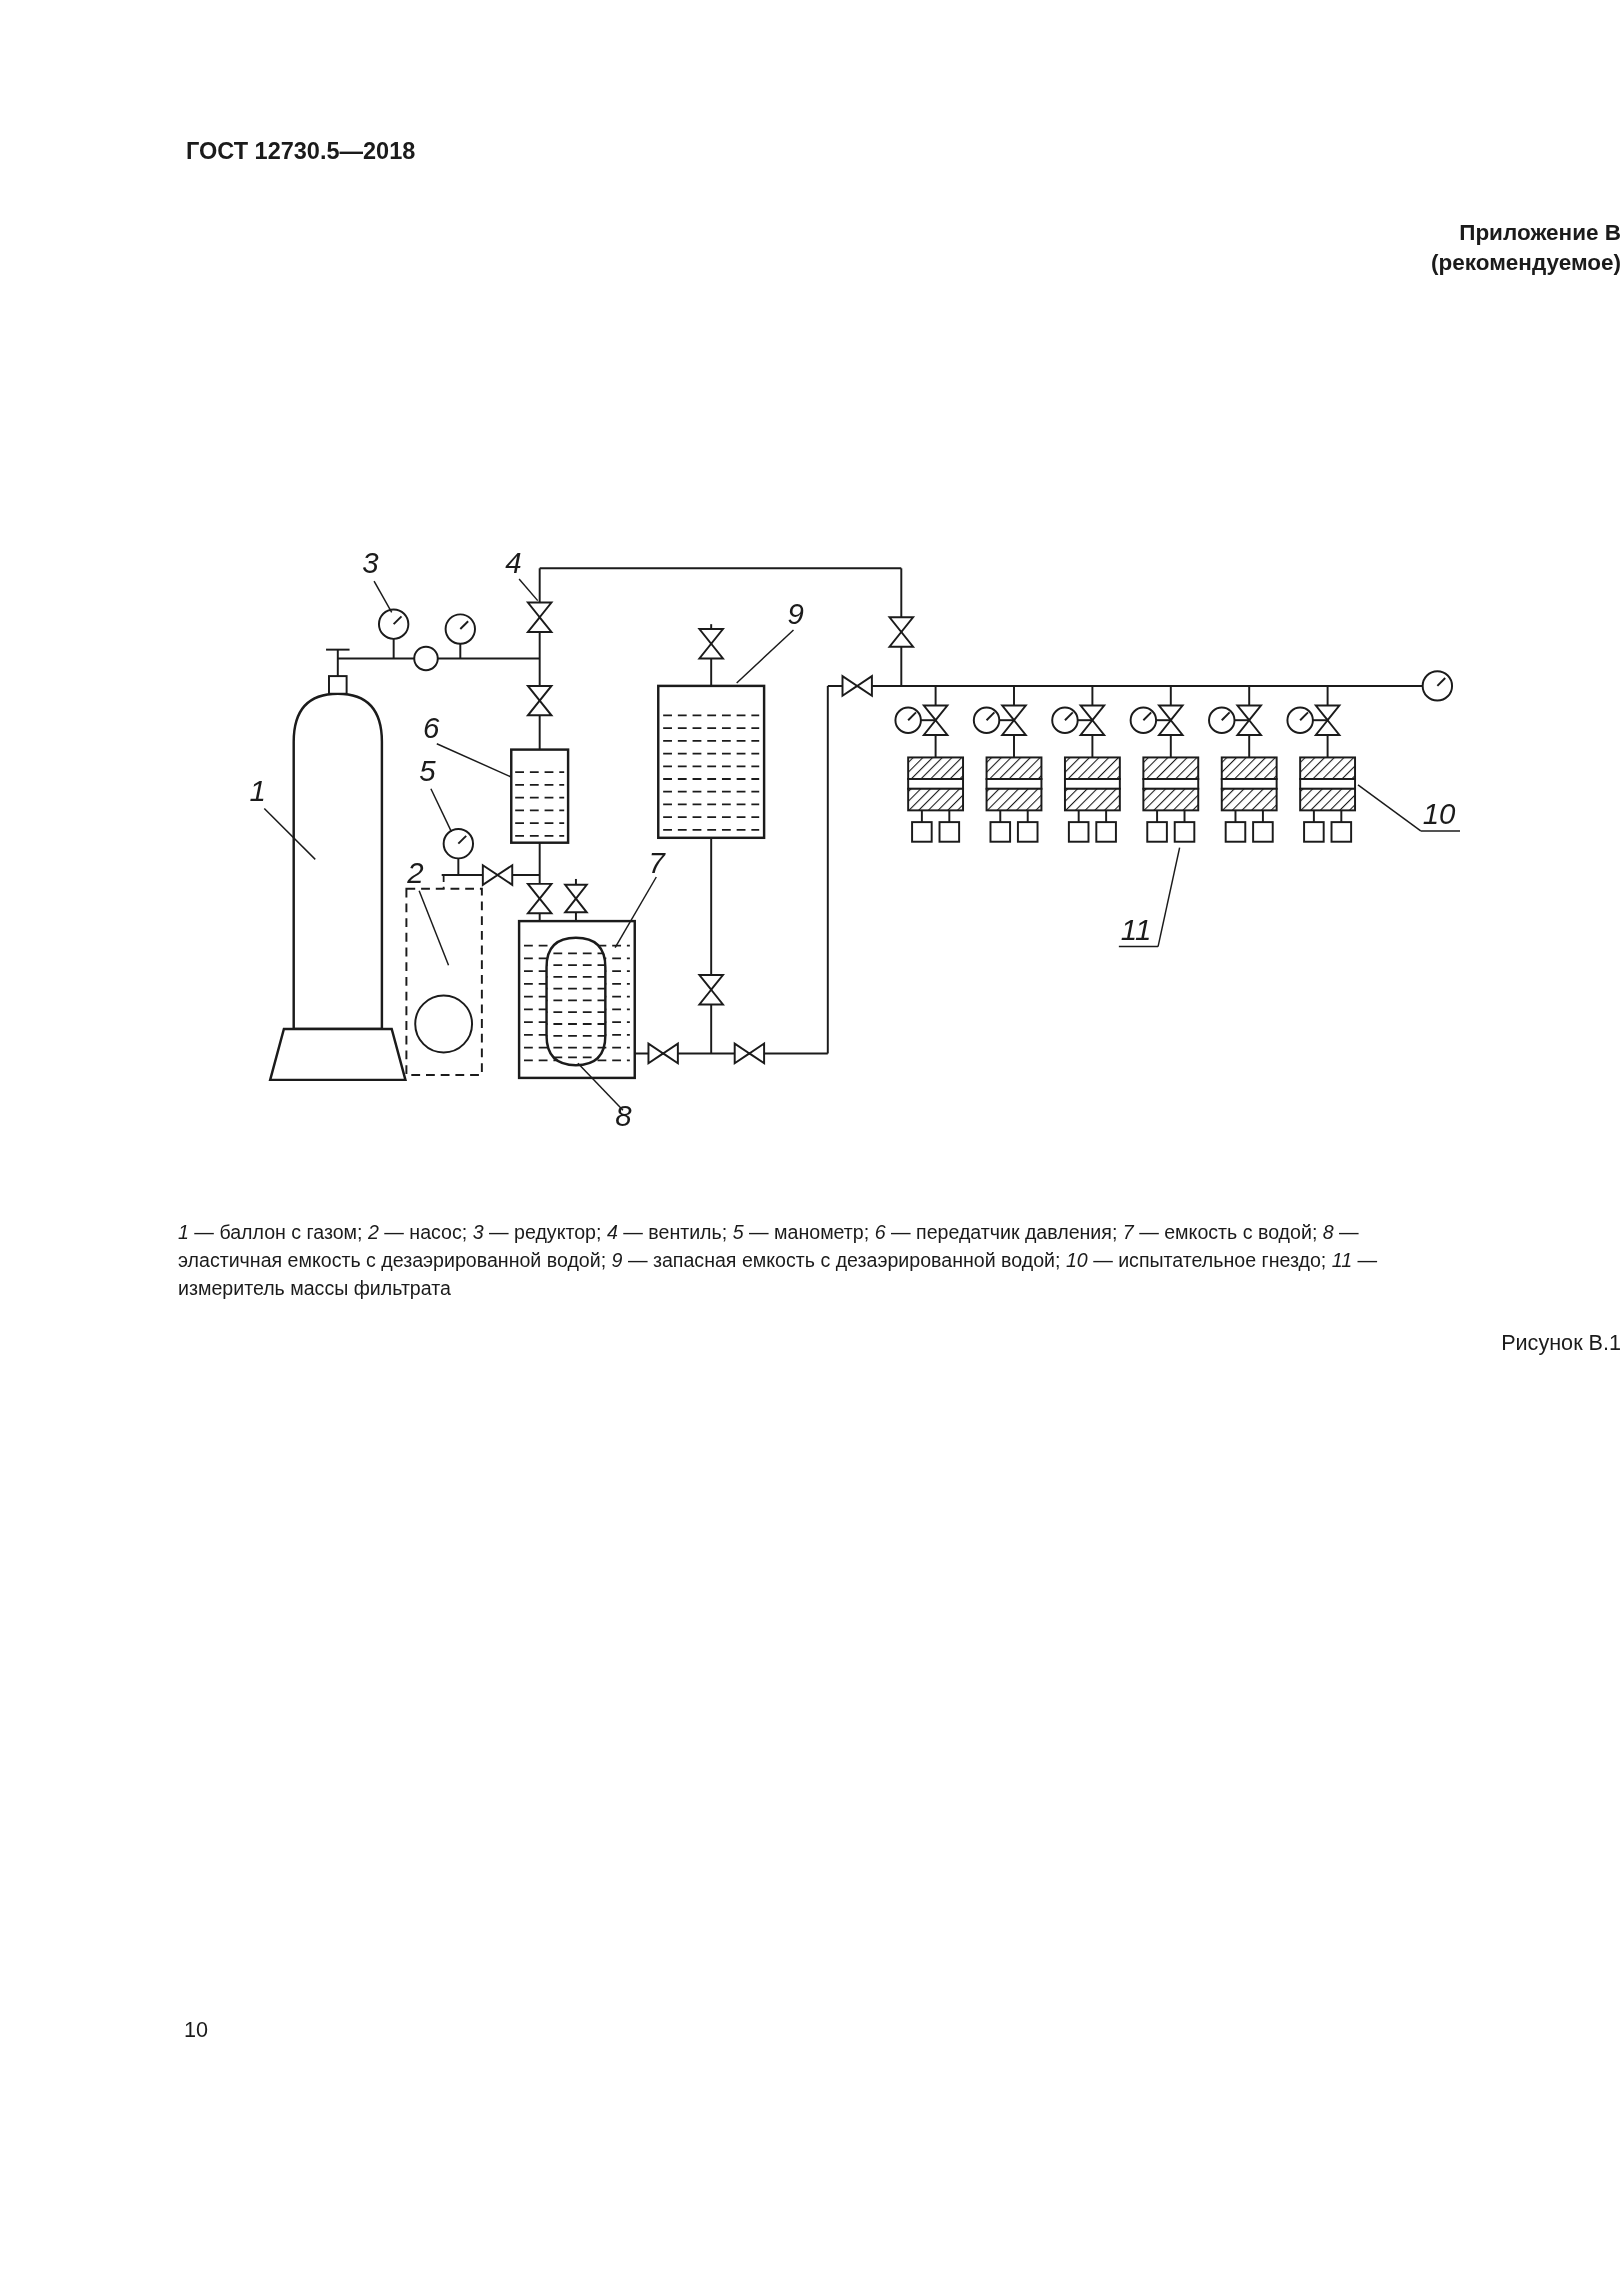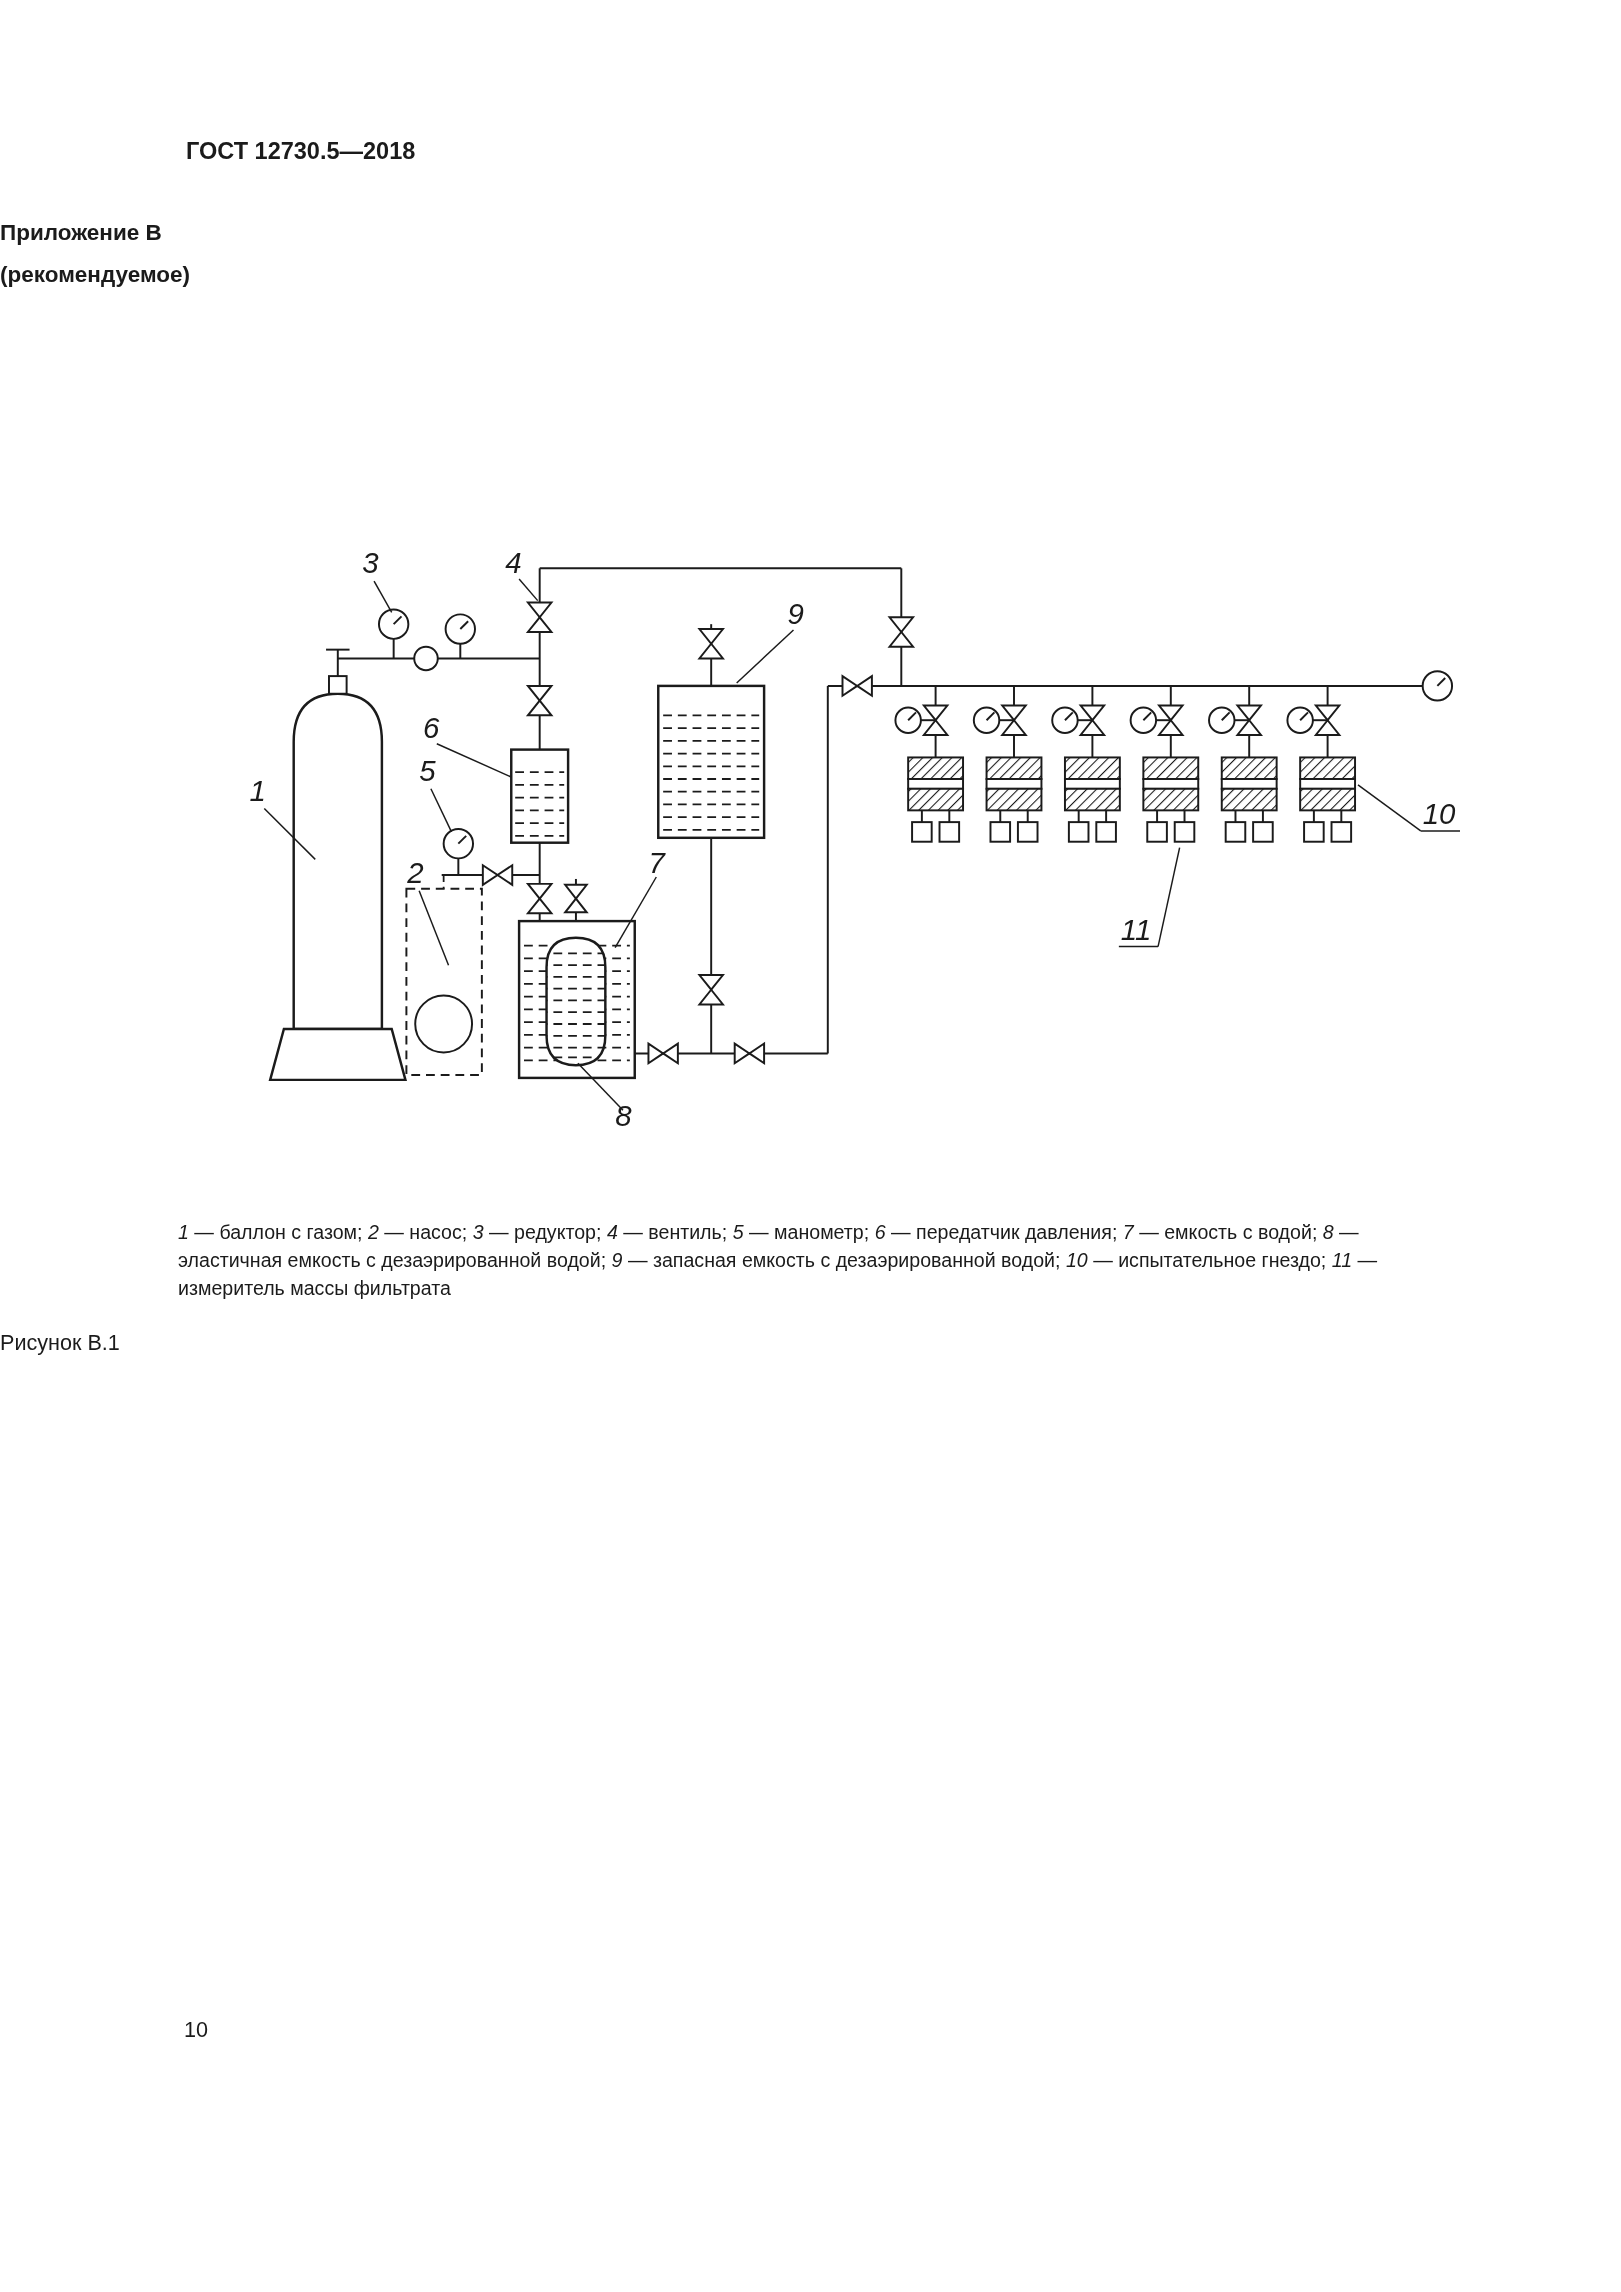--- a/index.html
+++ b/index.html
@@ -2,39 +2,39 @@
 <html><head>
 <meta charset="utf-8">
 <style>
   html,body{margin:0;padding:0;background:#e8e8e8;}
   .page{
     position:relative;width:1621px;height:2293px;background:#ffffff;
     font-family:"Liberation Sans",sans-serif;color:#1b1b1b;overflow:hidden;
     margin:0 auto;
   }
   .abs{position:absolute;}
-  .center{left:0;width:100%;text-align:left;}
+  .center{left:0;width:100%;text-align:right;}
   .bold{font-weight:bold;}
   .caption{
     top:1218px;left:178px;width:1264px;
     font-size:19.6px;line-height:28px;
   }
   .caption i{font-style:italic;}
   .callout{font:italic 30px "Liberation Sans",sans-serif;fill:#1b1b1b;}
   svg{display:block;}
 </style>
 </head>
 <body>
 
 <div class="page">
 
   <div class="abs bold" style="top:138px;left:186px;font-size:23.5px">ГОСТ 12730.5—2018</div>
 
   <div class="abs center bold" style="top:220px;font-size:22.5px">Приложение В</div>
-  <div class="abs center bold" style="top:262px;font-size:22.5px">(рекомендуемое)</div>
+  <div class="abs center bold" style="top:250px;font-size:22.5px">(рекомендуемое)</div>
 
 
 
   <svg class="abs" style="top:534px;left:176px" width="1284" height="637" viewBox="0 0 1310 650">
     <defs>
       <pattern id="hatchPat" width="7" height="7" patternUnits="userSpaceOnUse" patternTransform="rotate(45)">
         <rect width="7" height="7" fill="#ffffff"></rect>
         <line x1="0" y1="0" x2="0" y2="7" stroke="#1b1b1b" stroke-width="2.2"></line>
       </pattern>
       <clipPath id="bagClip">

